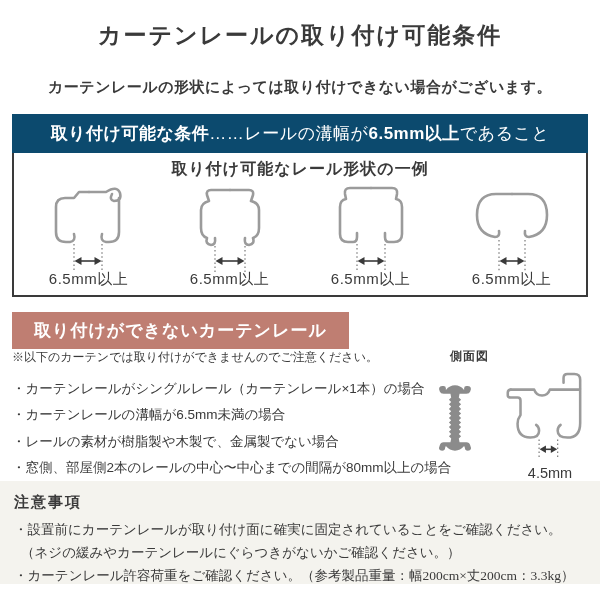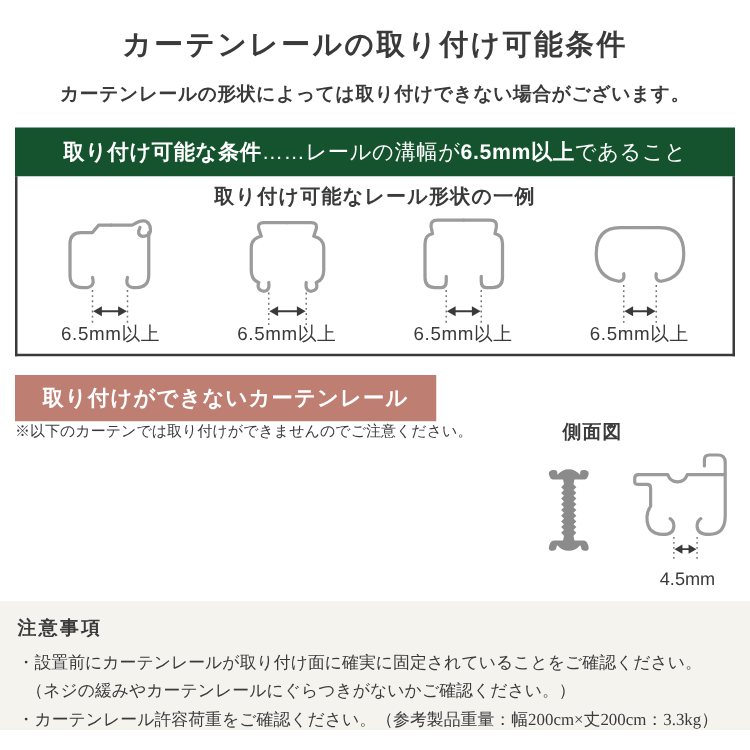--- a/index.html
+++ b/index.html
@@ -1,23 +1,23 @@
 <!DOCTYPE html>
 <html><head>
 <meta charset="utf-8">
 <style>
   html,body{margin:0;padding:0;}
   body{width:600px;height:600px;overflow:hidden;background:#fff;
        font-family:"Liberation Sans",sans-serif;color:#3a3a3a;}
   .page{position:relative;width:600px;height:600px;overflow:hidden;background:#fff;}
 
   .title{margin:20px 0 0;text-align:center;font-size:23px;font-weight:bold;letter-spacing:2px;}
-  .subtitle{margin:15px 0 0;text-align:center;font-size:15px;font-weight:bold;letter-spacing:0.5px;}
+  .subtitle{margin:27px 0 0;text-align:center;font-size:15px;font-weight:bold;letter-spacing:0.5px;}
 
-  .banner{margin:17px 12px 0;background:#14532d;color:#fff;text-align:center;
+  .banner{margin:17px 12px 0;background:#0c4a6e;color:#fff;text-align:center;
           font-size:17px;padding:8px 3px;letter-spacing:0.5px;}
   .banner .b{font-weight:bold;}
 
   .examples-box{margin:0 12px;border:2px solid #3a3a3a;border-top:none;padding:2px 4px 6px;}
   .examples-heading{text-align:center;font-size:16px;font-weight:bold;letter-spacing:1px;margin:4px 0 2px;}
   .rails-row{display:flex;justify-content:space-around;align-items:flex-end;}
   .rail-cell{display:flex;flex-direction:column;align-items:center;}
   .rail-label{font-size:15px;margin-top:-4px;letter-spacing:0.5px;}
 
   .rail-shape{stroke:#9b9b9b;stroke-width:2.6;fill:none;stroke-linecap:round;stroke-linejoin:round;}
@@ -25,21 +25,21 @@
   .arr{stroke:#3a3a3a;stroke-width:1.6;}
   .head{fill:#3a3a3a;stroke:none;}
 
   .ng-section{position:relative;margin:15px 12px 0;height:180px;}
   .ng-heading{display:inline-block;background:#bf7e72;color:#fff;font-size:17px;font-weight:bold;
               padding:7px 22px;letter-spacing:1px;}
   .ng-note{margin:0 0 0;font-size:12px;}
   .ng-bullets{margin:10px 0 0;font-size:13.5px;line-height:1.95;white-space:nowrap;}
 
   .sideview{position:absolute;top:36px;right:0;width:152px;}
-  .sideview-title{font-size:15px;font-weight:bold;margin:0 0 4px 14px;letter-spacing:1px;}
+  .sideview-title{font-size:12px;font-weight:bold;margin:0 0 4px 14px;letter-spacing:1px;}
   .sideview-row{display:flex;align-items:flex-start;gap:24px;}
   .hook-fill{fill:#8b8b8b;stroke:none;}
   .gap-label{font-size:14.5px;text-align:center;margin-top:-6px;padding-left:14px;}
 
   .footer{position:absolute;left:0;right:0;bottom:16px;height:103px;background:#f4f3ee;
           padding:10px 14px 0;box-sizing:border-box;}
   .footer-heading{font-size:15px;font-weight:bold;letter-spacing:2px;margin:2px 0 6px;}
   .footer-line{font-size:13.5px;line-height:1.72;white-space:nowrap;font-family:Liberation Serif, serif;}
   .footer-line.indent{padding-left:7px;}
 </style>
@@ -111,20 +111,26 @@
         </svg>
         <div class="rail-label">6.5mm以上</div>
       </div>
 
     </div>
   </div>
 
   <div class="ng-section">
     <div class="ng-heading">取り付けができないカーテンレール</div>
     <div class="ng-note">※以下のカーテンでは取り付けができませんのでご注意ください。</div>
+    <div class="ng-bullets">
+      <div>・カーテンレールがシングルレール（カーテンレール×1本）の場合</div>
+      <div>・カーテンレールの溝幅が6.5mm未満の場合</div>
+      <div>・レールの素材が樹脂製や木製で、金属製でない場合</div>
+      <div>・窓側、部屋側2本のレールの中心〜中心までの間隔が80mm以上の場合</div>
+    </div>
 
     <div class="sideview">
       <div class="sideview-title">側面図</div>
       <div class="sideview-row">
         <svg width="44" height="98" viewBox="0 0 50 102">
           <path class="hook-fill" d="M5,16 Q2,10 8,9 Q13,8 13,12 L13,14 Q18,8 25,8 Q32,8 37,14 L37,12 Q37,8 42,9 Q48,10 45,16 Q44,19 40,19 L31,19 L30,24 L33,27 L30,30 L33,33 L30,36 L33,39 L30,42 L33,45 L30,48 L33,51 L30,54 L33,57 L30,60 L33,63 L30,66 L33,69 L30,72 L33,75 L30,78 L31,83 L40,83 Q44,83 45,87 Q48,94 42,94 Q38,94 38,90 L37,88 Q32,94 25,94 Q18,94 13,88 L12,90 Q12,94 8,94 Q2,94 5,87 Q6,83 10,83 L19,83 L20,78 L17,75 L20,72 L17,69 L20,66 L17,63 L20,60 L17,57 L20,54 L17,51 L20,48 L17,45 L20,42 L17,39 L20,36 L17,33 L20,30 L17,27 L20,24 L19,19 L10,19 Q6,19 5,16 Z"></path>
         </svg>
         <div>
           <svg width="90" height="98" viewBox="0 0 92 100">
             <path class="rail-shape" d="M84,20 V11 Q84,5 78,5 L71,5 Q67,5 67,9 L67,14"></path>

